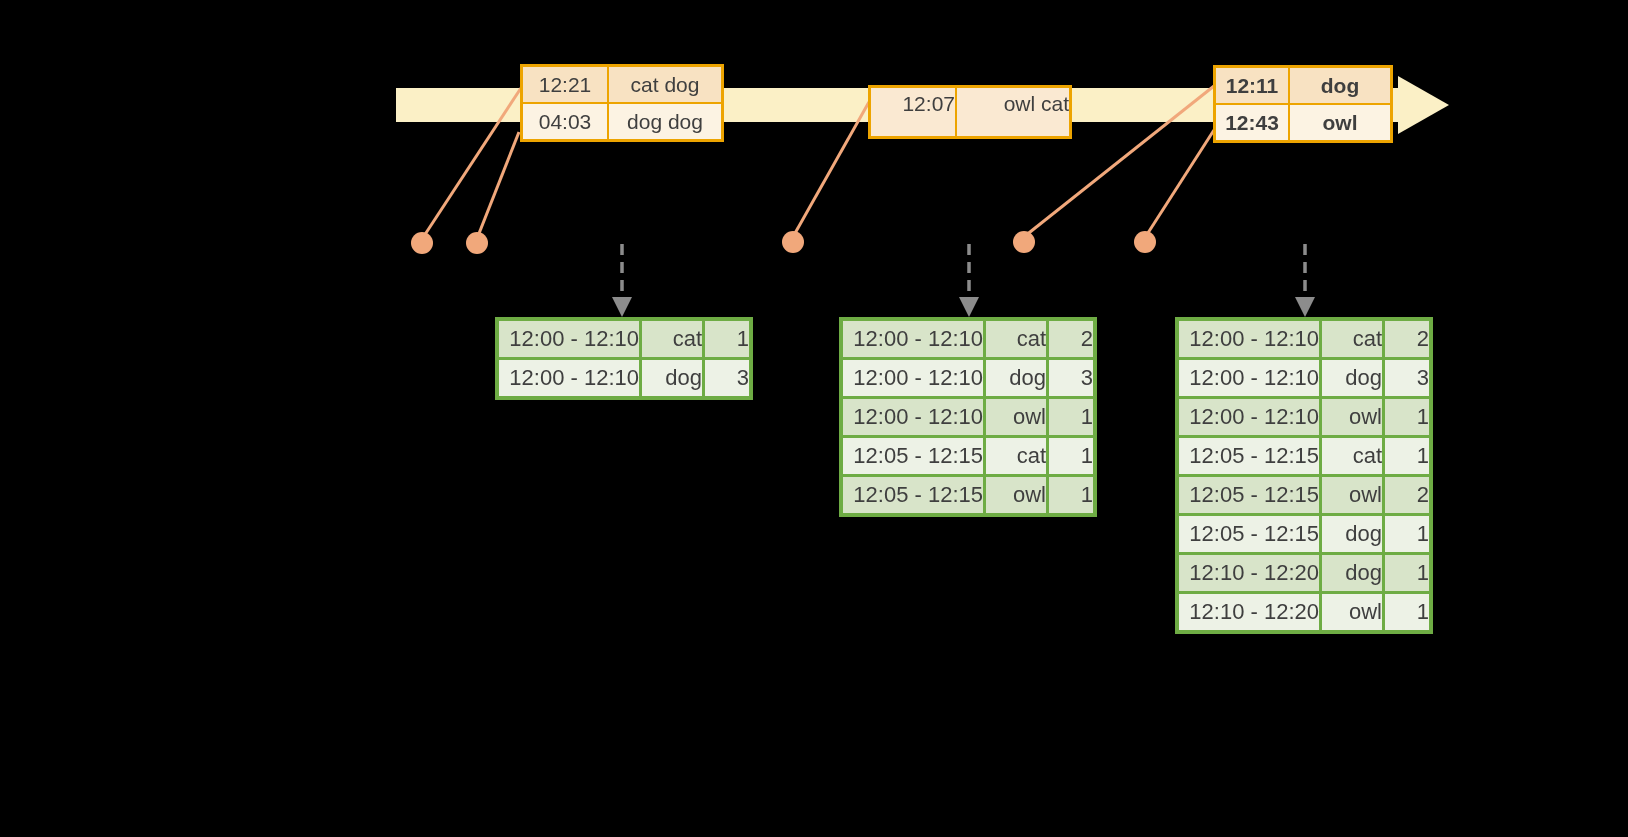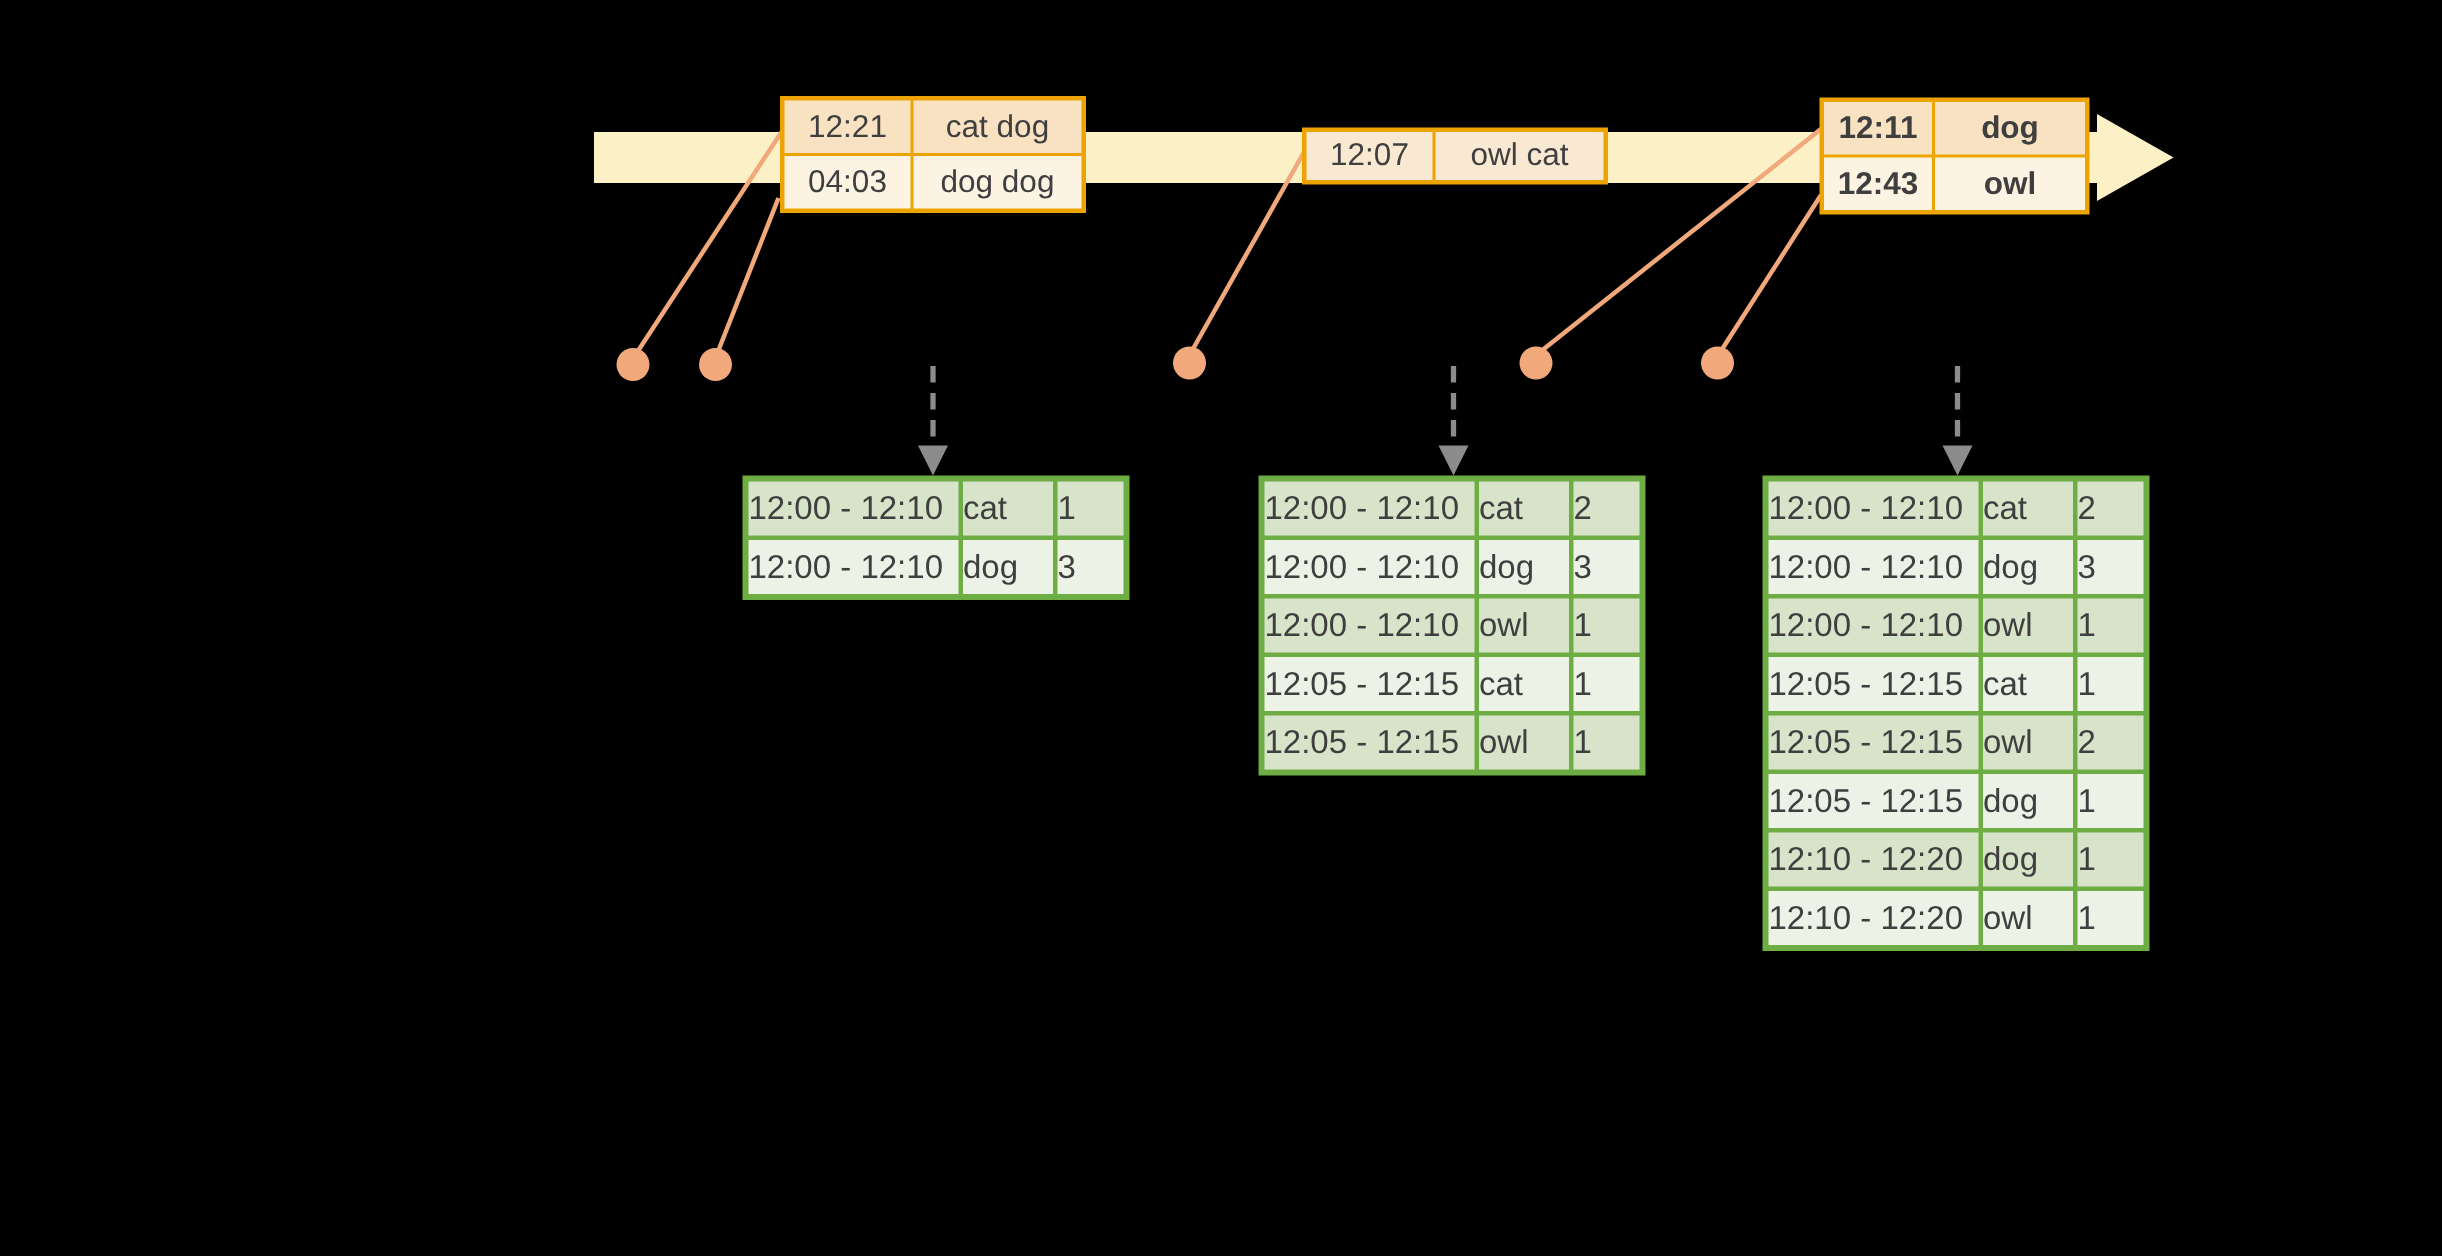--- a/index.html
+++ b/index.html
@@ -19,32 +19,32 @@
 
   
   .event-box {
     position:absolute; display:grid; gap:2px; padding:3px;
     background:var(--amber); box-sizing:border-box;
   }
   .event-box .cell {
     height:35px; line-height:35px; text-align:center;
     font-size:21px; color:var(--text); white-space:nowrap; overflow:hidden;
   }
-  .event-box.single .cell { height:32px; line-height:32px; }
+  .event-box.single .cell { height:48px; line-height:32px;text-align:right; }
   .tone-dark  { background:var(--peach-dark); }
   .tone-light { background:var(--peach-light); }
   .tone-mid   { background:var(--peach-mid); }
 
   
   .gtable {
     position:absolute; display:grid; grid-template-columns:140px 60px 44px;
     gap:3px; padding:4px; background:var(--green); box-sizing:content-box;
   }
   .gtable .gcell {
-    height:36px; line-height:36px; text-align:left;
+    height:36px; line-height:36px; text-align:right;
     font-size:22px; color:var(--text); white-space:nowrap; overflow:hidden;
   }
   .tone-gdark  { background:var(--green-dark); }
   .tone-glight { background:var(--green-light); }
 </style>
 </head>
 <body>
 
 <div class="canvas">
 

